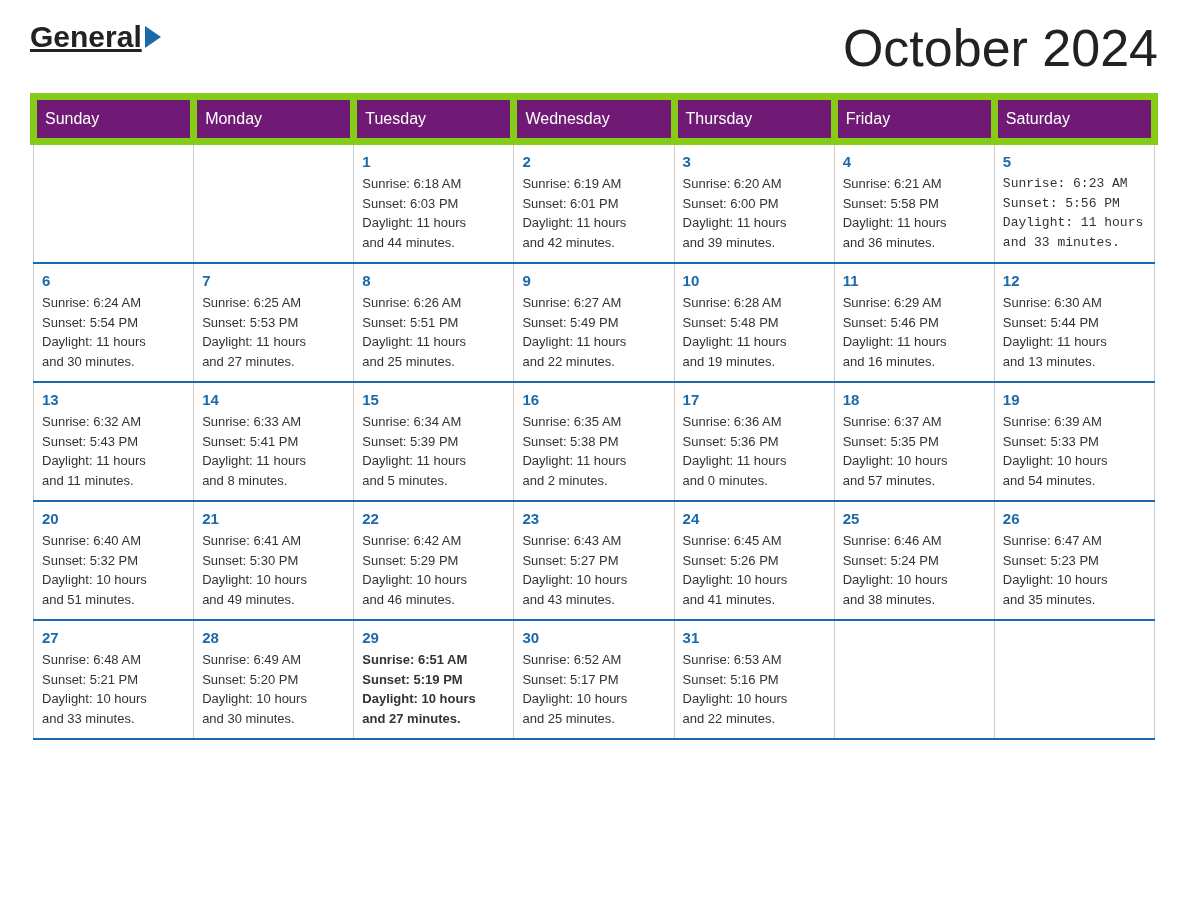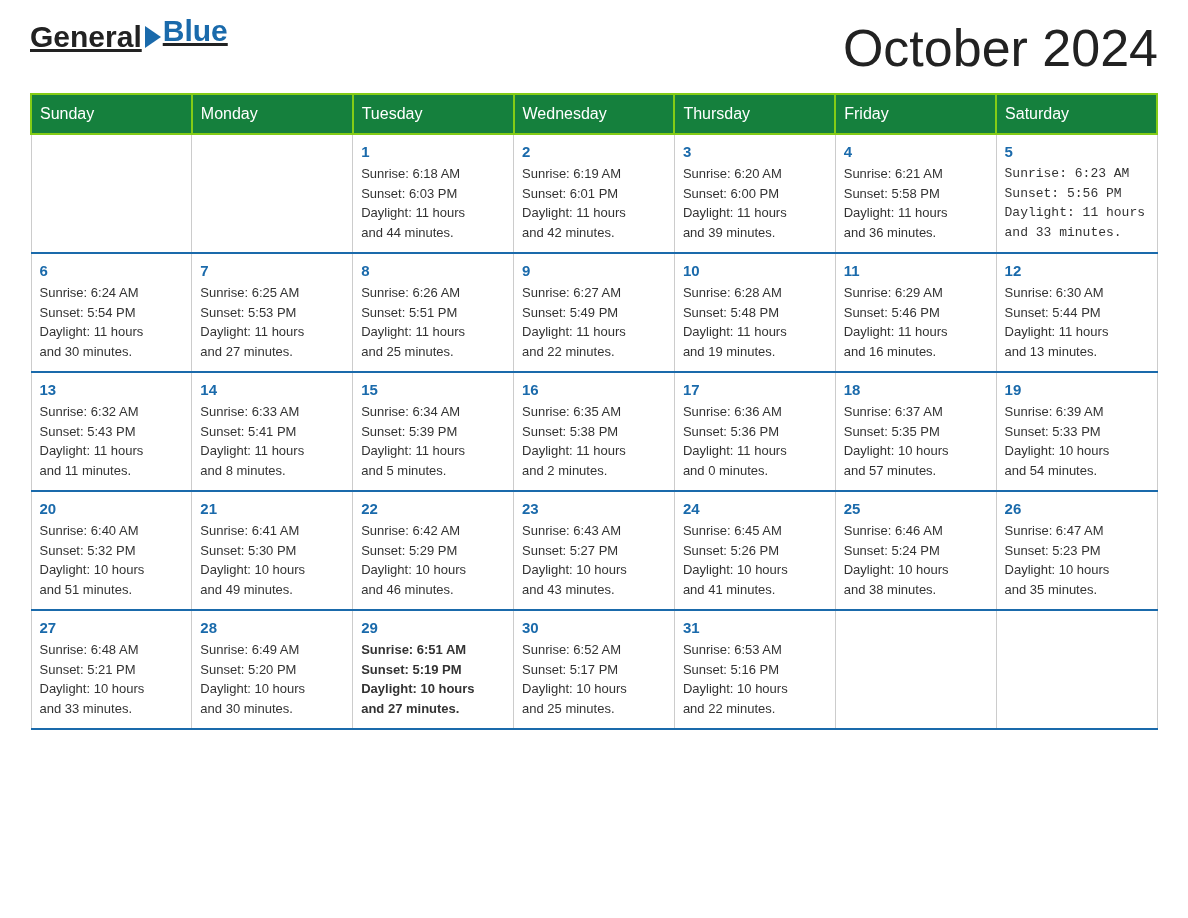--- a/index.html
+++ b/index.html
@@ -30,27 +30,27 @@
       font-size: 22px;
       color: #444;
       margin-top: 4px;
     }
     .calendar-table {
       width: 100%;
       border-collapse: collapse;
       margin-top: 16px;
     }
     .calendar-table thead tr th {
-      background-color: #15803d;
+      background-color: #701a75;
       color: #fff;
       padding: 10px 8px;
       font-size: 16px;
       font-weight: normal;
       text-align: left;
-      border: 2px solid #84cc16;
+      border: 7px solid #84cc16;
     }
     .calendar-table tbody tr td {
       vertical-align: top;
       padding: 8px 8px 10px 8px;
       border: 1px solid #ccc;
       font-size: 13px;
       width: calc(100% / 7);
       min-height: 90px;
       height: 115px;
     }
@@ -103,21 +103,20 @@
   </style>
 </head>
 <body>
 
 <div class="header-area">
   <div class="logo-wrapper">
     <div class="logo-line1">
       <span>General</span>
         <span class="logo-arrow"></span>
     </div>
-    <div class="logo-line2">Blue</div>
   </div>
   <div class="title-area">
     <div class="main-title">October 2024</div>
   </div>
 </div>
 
 <table class="calendar-table">
   <thead>
     <tr>
     <th>Sunday</th>

